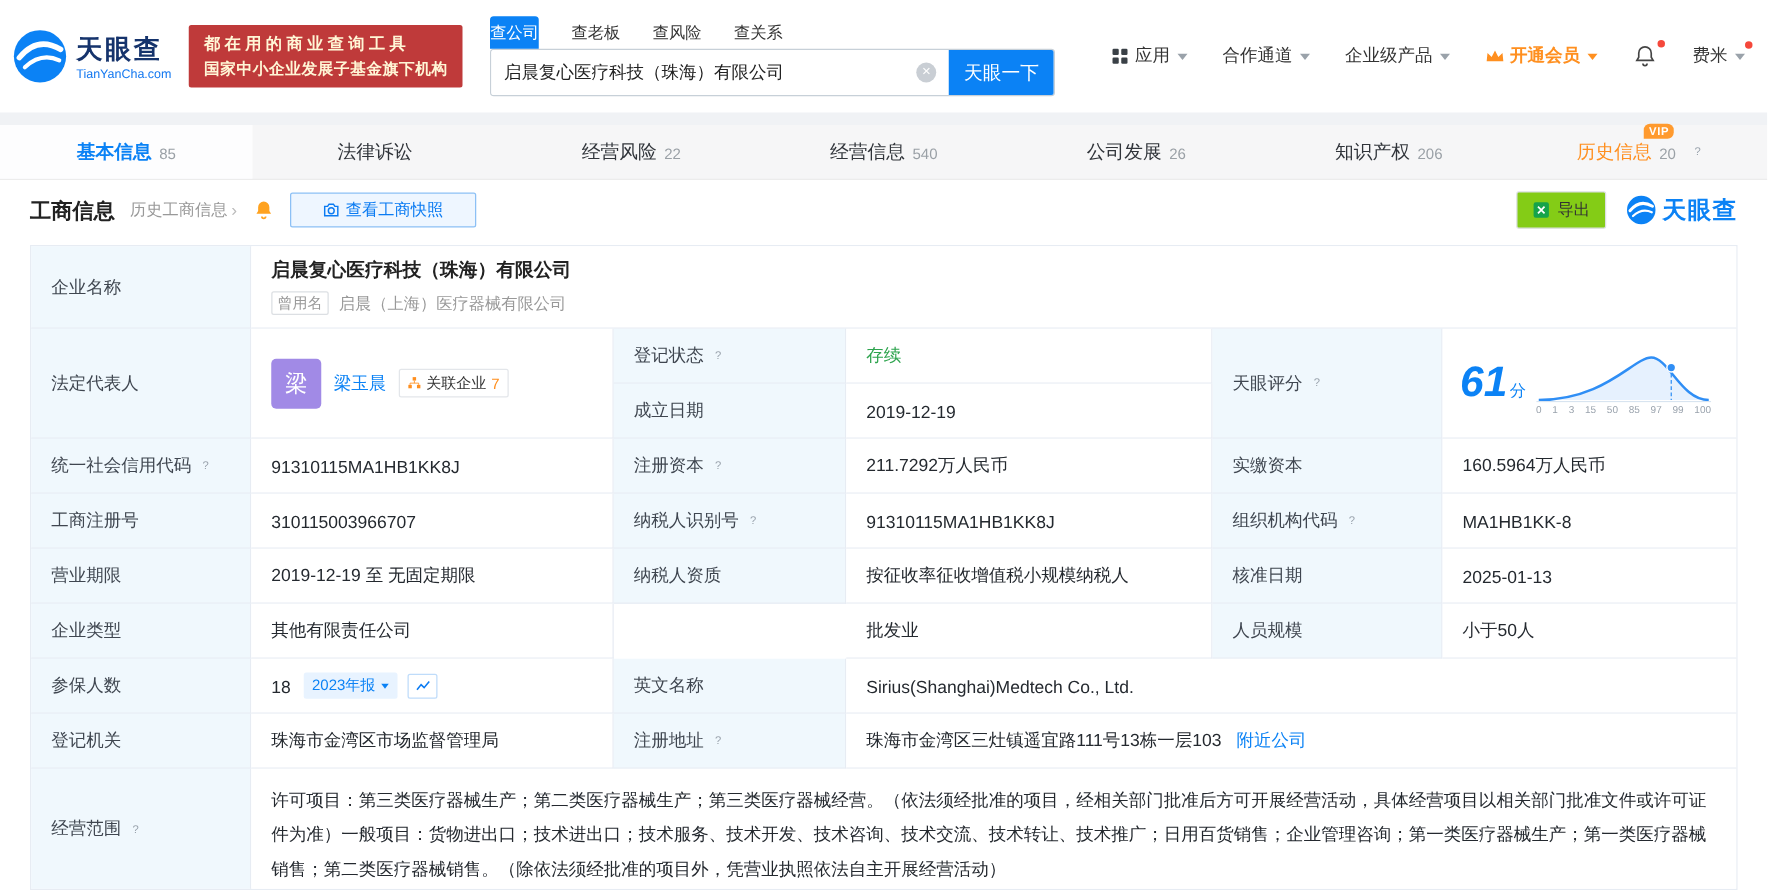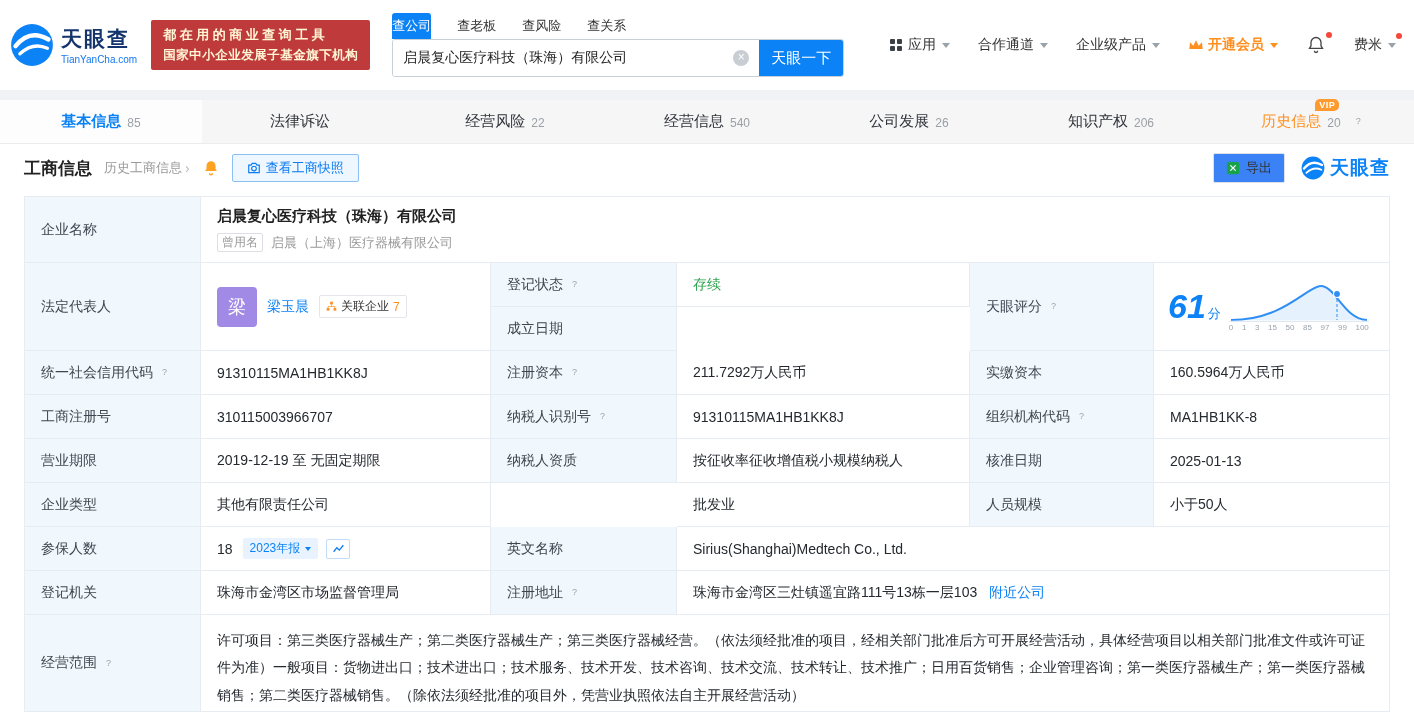--- a/index.html
+++ b/index.html
@@ -45,23 +45,23 @@
   .vip-badge { position: absolute; top: -13px; right: -18px; background: #ff9a2e; color: #fff; font-size: 9px; font-weight: 700; padding: 1px 4px; border-radius: 5px 5px 5px 0; letter-spacing: 0.5px; }
 
   .help-icon { display: inline-block; width: 13px; height: 13px; border-radius: 50%; border: 1px solid #bcc5cе; border-color: #bcc5ce; color: #9aa3ad; font-size: 9px; line-height: 12px; text-align: center; margin-left: 5px; flex: none; cursor: pointer; }
   .help-icon::after { content: "?"; }
 
   
   .toolbar { display: flex; align-items: center; height: 48px; padding: 0 24px; gap: 12px; background: #fff; }
   .sec-title { font-size: 17px; font-weight: 700; color: #222; }
   .hist-link { font-size: 13px; color: #999; cursor: pointer; display: flex; align-items: center; }
   .hist-link::after { content: "›"; margin-left: 3px; color: #bbb; font-size: 14px; }
-  .snapshot-btn { display: flex; align-items: center; gap: 5px; background: #eef6ff; border: 1px solid #8cc0f5; color: #0b7bf2; font-size: 13px; padding: 4px 14px; border-radius: 2px; cursor: pointer; font-family: inherit; }
+  .snapshot-btn { display: flex; align-items: center; gap: 5px; background: #eef6ff; border: 1px solid #8cc0f5; color: #0b7bf2; font-size: 13px; padding: 4px 25px; border-radius: 2px; cursor: pointer; font-family: inherit; }
   .right-group { margin-left: auto; display: flex; align-items: center; gap: 16px; }
-  .export-btn { display: flex; align-items: center; gap: 6px; background: #3b82f6; border: 1px solid #dcdfe3; border-radius: 2px; padding: 5px 12px; font-size: 13px; color: #333; cursor: pointer; font-family: inherit; }
+  .export-btn { display: flex; align-items: center; gap: 6px; background: #84cc16; border: 1px solid #dcdfe3; border-radius: 2px; padding: 5px 12px; font-size: 13px; color: #333; cursor: pointer; font-family: inherit; }
   .watermark { display: flex; align-items: center; gap: 5px; }
   .watermark span { color: #0b82f5; font-weight: 700; font-size: 19px; letter-spacing: 1px; }
 
   
   .biz-table { margin: 4px 24px 0; border: 1px solid #e7ecf3; display: grid; grid-template-columns: 176px 290px 186px 293px 184px 1fr; grid-template-rows: 66px 44px 44px repeat(6, 44px) 96px; font-size: 14px; }
   .cell { border-right: 1px solid #e7ecf3; border-bottom: 1px solid #e7ecf3; display: flex; align-items: center; padding: 0 16px; background: #fff; color: #24292f; min-width: 0; }
   .cell.label { background: #f0f8fd; color: #3f4650; }
   .cell.lastcol { border-right: none; }
   .cell.lastrow { border-bottom: none; }
   .cell.multiline { flex-direction: column; align-items: flex-start; justify-content: center; gap: 7px; }
@@ -298,20 +298,23 @@
             <span>85</span>
             <span>97</span>
             <span>99</span>
             <span>100</span>
         </span>
       </span>
     </div>
     <div class="cell label" style="grid-area:3/3/4/4">
         <span>成立日期</span>
       </div>
+    <div class="cell" style="grid-area:3/4/4/5">
+        <span>2019-12-19</span>
+      </div>
 
     <div class="cell label" style="grid-area:4/1/5/2">
         <span>统一社会信用代码</span>
         <span class="help-icon"></span>
       </div>
     <div class="cell" style="grid-area:4/2/5/3">
         <span>91310115MA1HB1KK8J</span>
       </div>
     <div class="cell label" style="grid-area:4/3/5/4">
         <span>注册资本</span>

